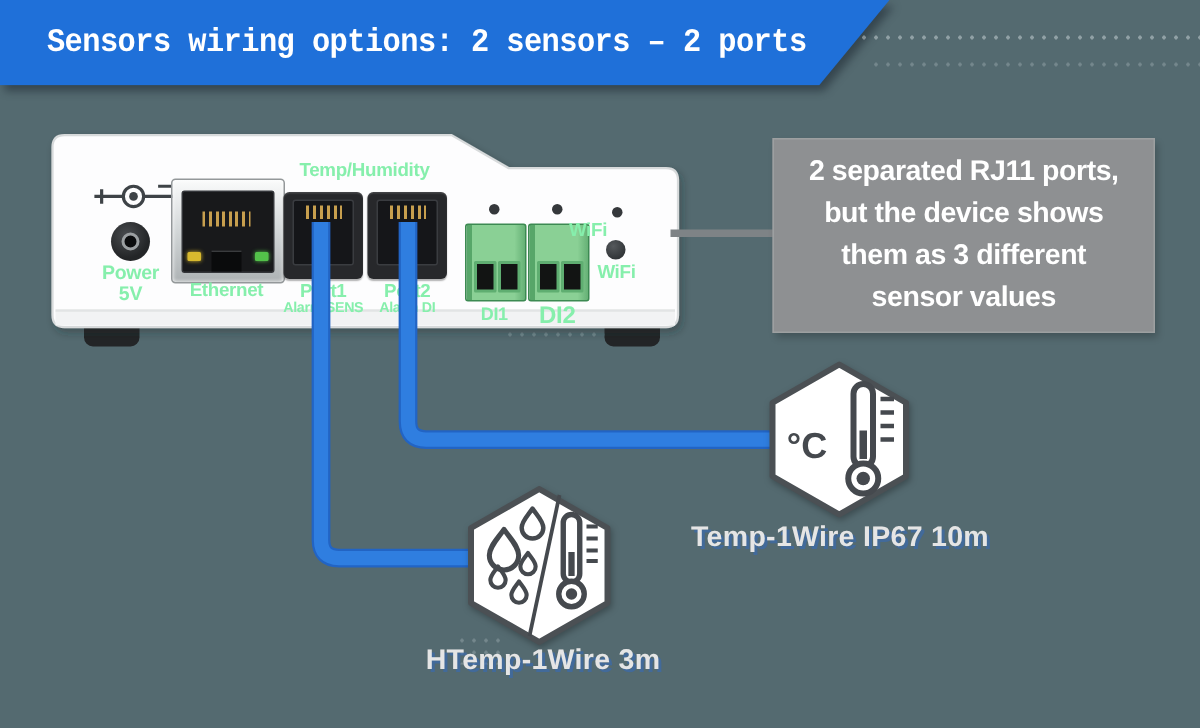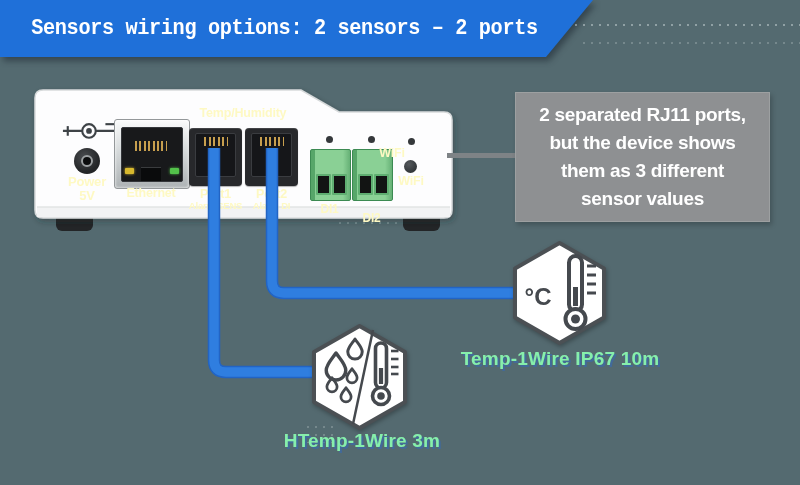--- a/index.html
+++ b/index.html
@@ -15,21 +15,21 @@
           display:flex;align-items:center;}
   .banner-title{color:#fff;font-weight:700;font-size:22px;letter-spacing:-.4px;
                 padding-left:34px;white-space:nowrap;transform:scaleX(.92);transform-origin:left center;}
 
   
   .dots{position:absolute;background-image:radial-gradient(circle,rgba(235,242,244,.40) 1.1px,transparent 1.4px);
         background-size:8px 8px;}
   .dots.dim{background-image:radial-gradient(circle,rgba(235,242,244,.22) 1px,transparent 1.3px);}
 
   
-  .devlabel{position:absolute;text-align:center;font-weight:700;color:#fef9c3;
+  .devlabel{position:absolute;text-align:center;font-weight:700;color:#86efac;
             letter-spacing:-.2px;line-height:1.08;}
 
   
   .eth-frame{position:absolute;left:114px;top:119px;width:74px;height:68px;border-radius:3px;
              background:linear-gradient(180deg,#fafbfb,#d6dadb 45%,#adb2b4);
              border:1px solid #94989a;box-shadow:inset 0 0 3px #fff;}
   .eth-in{position:absolute;left:6px;top:7px;width:60px;height:53px;background:#18191b;border-radius:2px;
           border:1px solid #34363a;}
   .eth-pins{position:absolute;left:13px;top:13px;width:32px;height:10px;
             background:repeating-linear-gradient(90deg,#c79f4e 0 2px,#18191b 2px 4.4px);}
@@ -51,21 +51,21 @@
   .dotled{position:absolute;width:7px;height:7px;border-radius:50%;background:#35383b;}
 
   
   .callout-line{position:absolute;left:447px;top:153px;width:69px;height:5px;background:#7e8386;}
   .callout{position:absolute;left:515px;top:92px;width:253px;height:128px;background:#8e9092;
            border:1px solid #9da0a1;box-shadow:2px 3px 5px rgba(0,0,0,.22);
            display:flex;flex-direction:column;justify-content:center;align-items:center;}
   .callout span{color:#fff;font-weight:700;font-size:19px;line-height:28px;letter-spacing:-.3px;white-space:nowrap;}
 
   
-  .sensor-label{position:absolute;text-align:center;font-weight:700;font-size:19px;color:#86efac;
+  .sensor-label{position:absolute;text-align:center;font-weight:700;font-size:19px;color:#e5e5e5;
                 letter-spacing:.2px;text-shadow:2px 2px 0 rgba(47,106,196,.50);white-space:nowrap;}
 
   svg{display:block;}
 </style>
 </head>
 <body>
 
 <div class="stage">
 
   <div class="banner-wrap">
@@ -147,21 +147,21 @@
   <div class="dotled" style="left:368px;top:136px;"></div>
   <div class="di" style="left:310px;">
     <div class="hole" style="left:5px;"></div>
     <div class="hole" style="left:21px;"></div>
   </div>
   <div class="di" style="left:352px;">
     <div class="hole" style="left:5px;"></div>
     <div class="hole" style="left:21px;"></div>
   </div>
   <div class="devlabel" style="left:310px;top:203px;width:39px;font-size:12px;">DI1</div>
-  <div class="devlabel" style="left:352px;top:212px;width:39px;font-size:12px;">DI2</div>
+  <div class="devlabel" style="left:352px;top:202px;width:39px;font-size:16px;">DI2</div>
 
   <div class="dotled" style="left:408px;top:138px;"></div>
   <div class="devlabel" style="left:371px;top:147px;width:42px;font-size:12.5px;">WiFi</div>
   <div class="abs" style="left:404px;top:160px;width:13px;height:13px;border-radius:50%;
               background:radial-gradient(circle at 38% 32%,#55595c,#323639 70%);"></div>
   <div class="devlabel" style="left:386px;top:175px;width:50px;font-size:12.5px;">WiFi</div>
 
   <svg class="abs" style="left:0;top:0;pointer-events:none;" width="800" height="485" viewBox="0 0 800 485">
     <g fill="none">
       <path d="M214,148 V360 Q214,372 226,372 H322" stroke="#2264c4" stroke-width="12.5"></path>

